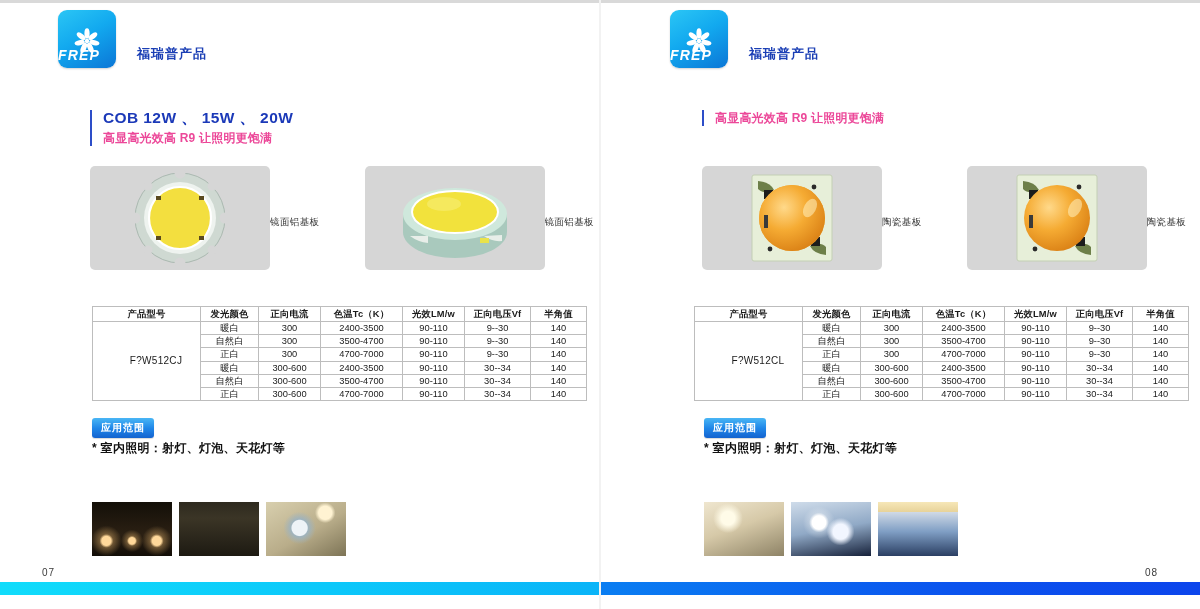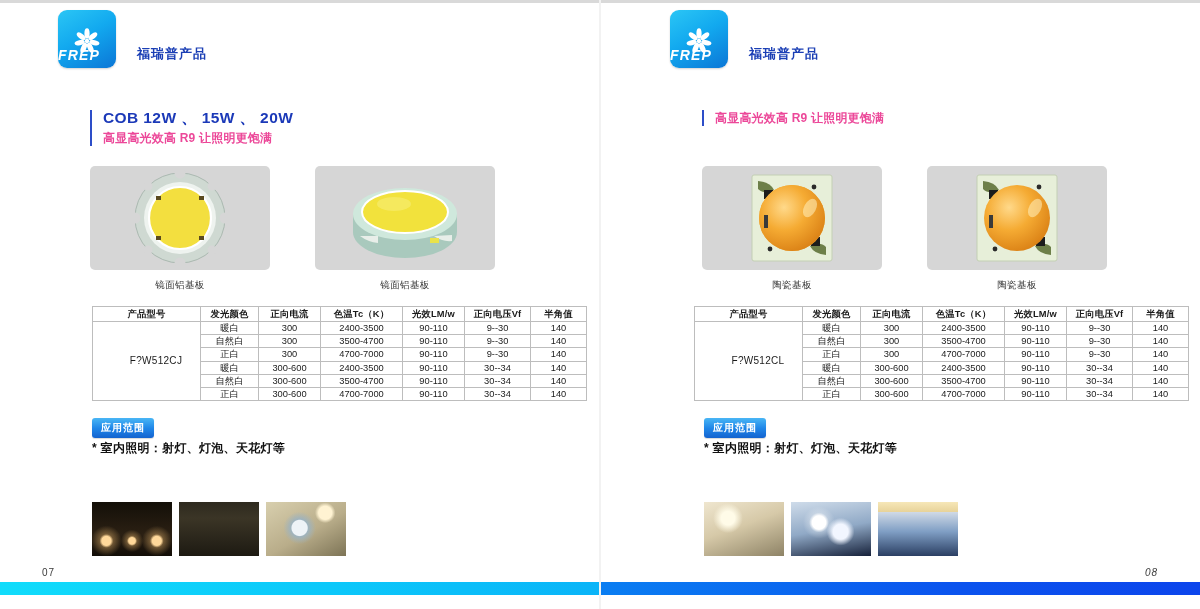--- a/index.html
+++ b/index.html
@@ -43,21 +43,21 @@
     color:#1b39b8; font-size:15.5px; font-weight:bold; letter-spacing:.4px;
     white-space:nowrap; line-height:20px;
   }
   .title-sub {
     color:#ec4899; font-size:12px; font-weight:bold; letter-spacing:.2px;
     white-space:nowrap; line-height:19px; margin-top:1px;
   }
 
   
   .photo-row { position:absolute; display:flex; }
-  .photo-cell { display:flex; flex-direction:column; align-items:center; }
+  .photo-cell { display:flex; flex-direction:row; align-items:center; }
   .photo-frame {
     background:#d6d6d6; border-radius:5px; position:relative; overflow:hidden;
   }
   .photo-caption {
     margin-top:9px; font-size:9.5px; color:#333; letter-spacing:.4px; white-space:nowrap;
   }
 
   
   .cob-disc { position:absolute; left:50%; top:50%; transform:translate(-50%,-50%); }
 
@@ -430,20 +430,20 @@
 
       <div class="app-badge" style="left:104px; top:418px;">应用范围</div>
       <div class="app-text" style="left:104px; top:440px;">* 室内照明：射灯、灯泡、天花灯等</div>
 
       <div class="gallery" style="left:104px; top:502px;">
         <div class="gal-item sc-office"></div>
         <div class="gal-item sc-bulbs"></div>
         <div class="gal-item sc-tv"></div>
       </div>
 
-      <div class="pagenum" style="right:42px;font-style:italic;">08</div>
+      <div class="pagenum" style="right:42px;">08</div>
       <div class="footer-bar right"></div>
       <div class="edge-bottom"></div>
     </div>
   </div>
 
   <div class="gutter"></div>
 </div>
 
 </body></html>

